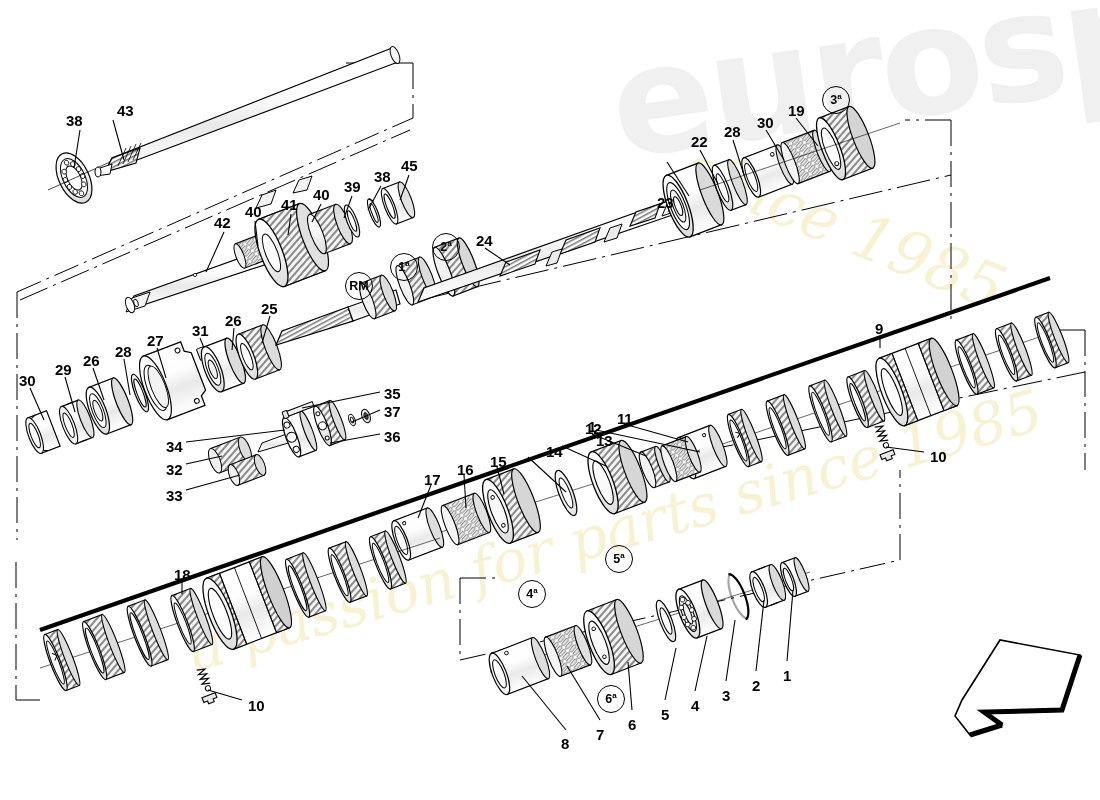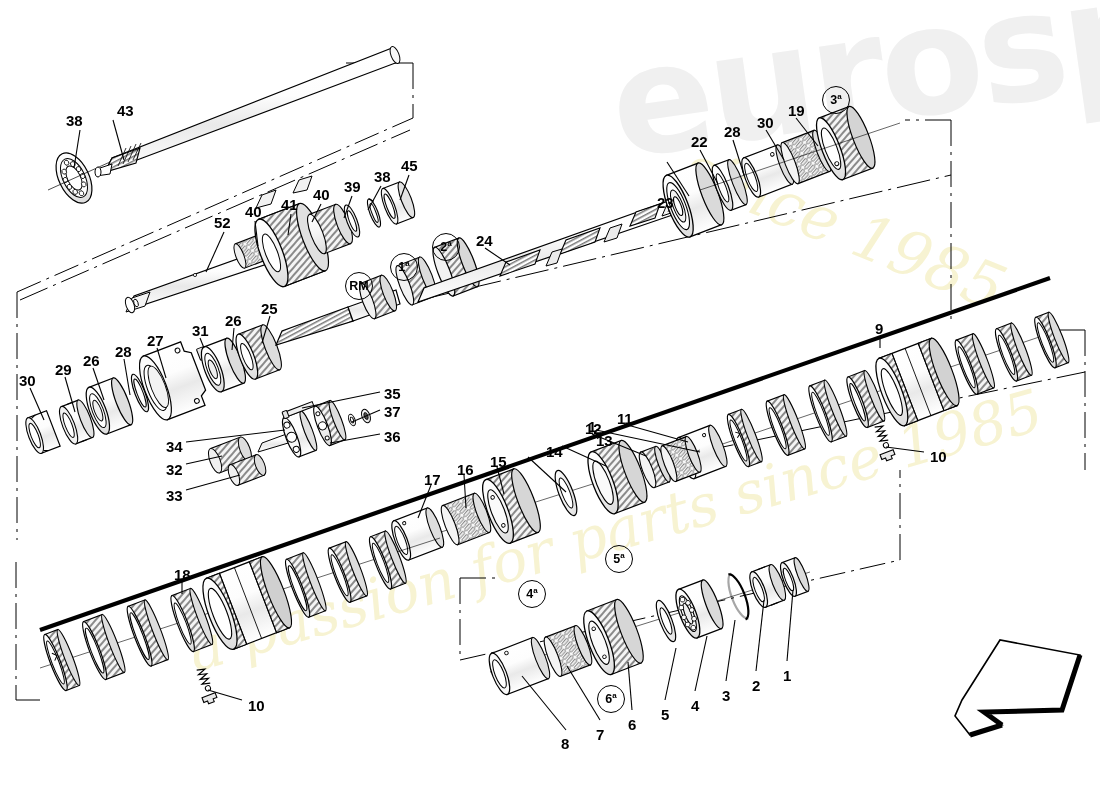--- a/index.html
+++ b/index.html
@@ -694,21 +694,21 @@
     <g>
       <path d="M 1080,655 L 1062,710 L 984,712 L 1002,725 L 970,735 L 955,716 L 962,700 L 1000,640 Z" fill="#ffffff" stroke="#000" stroke-width="1.6"></path>
       <path d="M 1080,655 L 1062,710 L 984,712 L 1002,725" fill="none" stroke="#000" stroke-width="5" stroke-linejoin="miter"></path>
       <path d="M 970,735 L 1002,725" fill="none" stroke="#000" stroke-width="5"></path>
     </g>
   </svg>
 
   <div id="callout-layer">
       <div class="num" style="left: 66px; top: 112px;">38</div>
       <div class="num" style="left: 101px; top: 102px; margin-left: 16px;">43</div>
-      <div class="num" style="left: 214px; top: 214px;">52</div>
+      <div class="num" style="left: 214px; top: 214px;">42</div>
       <div class="num" style="left: 245px; top: 203px;">40</div>
       <div class="num" style="left: 281px; top: 196px;">41</div>
       <div class="num" style="left: 313px; top: 186px;">40</div>
       <div class="num" style="left: 344px; top: 178px;">39</div>
       <div class="num" style="left: 374px; top: 168px;">38</div>
       <div class="num" style="left: 401px; top: 157px;">45</div>
       <div class="num" style="left: 19px; top: 372px;">30</div>
       <div class="num" style="left: 55px; top: 361px;">29</div>
       <div class="num" style="left: 83px; top: 352px;">26</div>
       <div class="num" style="left: 115px; top: 343px;">28</div>

